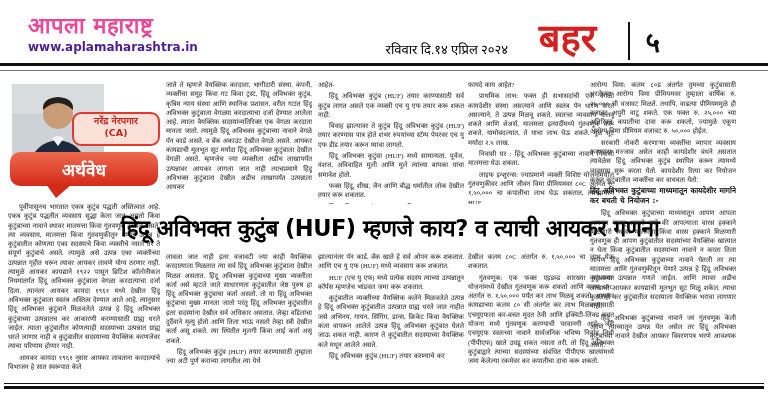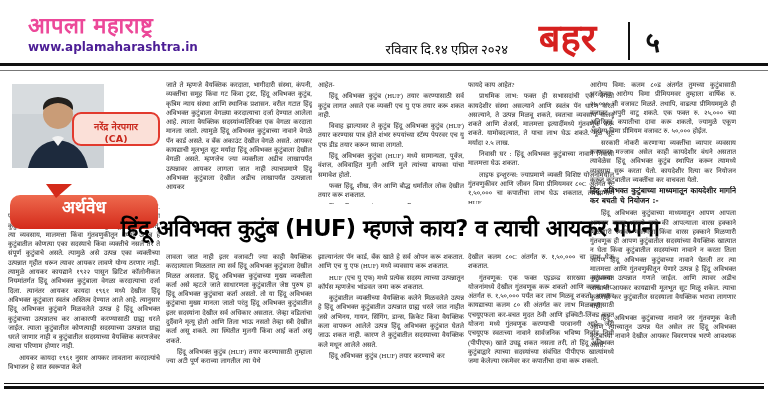--- a/index.html
+++ b/index.html
@@ -65,30 +65,30 @@
   }
 
   
   .author-block{position:relative;width:152px;height:118px;margin-bottom:4px;}
   .author-photo{
     position:absolute;left:4px;top:4px;width:92px;height:84px;background:#c9ced3;overflow:hidden;
   }
   .author-pill{
     position:absolute;right:0;top:32px;width:88px;height:34px;
     background:#fbe0d8;border:2px solid #e23a2e;border-radius:9px;
-    display:flex;align-items:flex-end;justify-content:center;
+    display:flex;align-items:flex-start;justify-content:center;
     font-family:"DejaVu Sans",sans-serif;font-weight:bold;font-size:9.5px;color:#c8271c;
     text-align:center;padding:0 20px;box-sizing:border-box;
   }
   .author-bubble{
     position:absolute;left:2px;right:2px;top:72px;height:34px;border-radius:10px;
     background:linear-gradient(#ee6а4e,#d42a1a);
     background:linear-gradient(#ee6a4e,#d42a1a);
-    display:flex;justify-content:center;
-    font-family:"DejaVu Sans",sans-serif;font-weight:bold;font-size:17px;color:#fff;margin-top:43px;
+    display:flex;align-items:center;justify-content:center;
+    font-family:"DejaVu Sans",sans-serif;font-weight:bold;font-size:17px;color:#fff;
   }
   .author-bubble-tail{
     position:absolute;left:38px;top:104px;width:0;height:0;
     border-left:10px solid transparent;border-right:16px solid transparent;
     border-top:14px solid #d42a1a;
   }
 </style>
 </head>
 <body>
 

